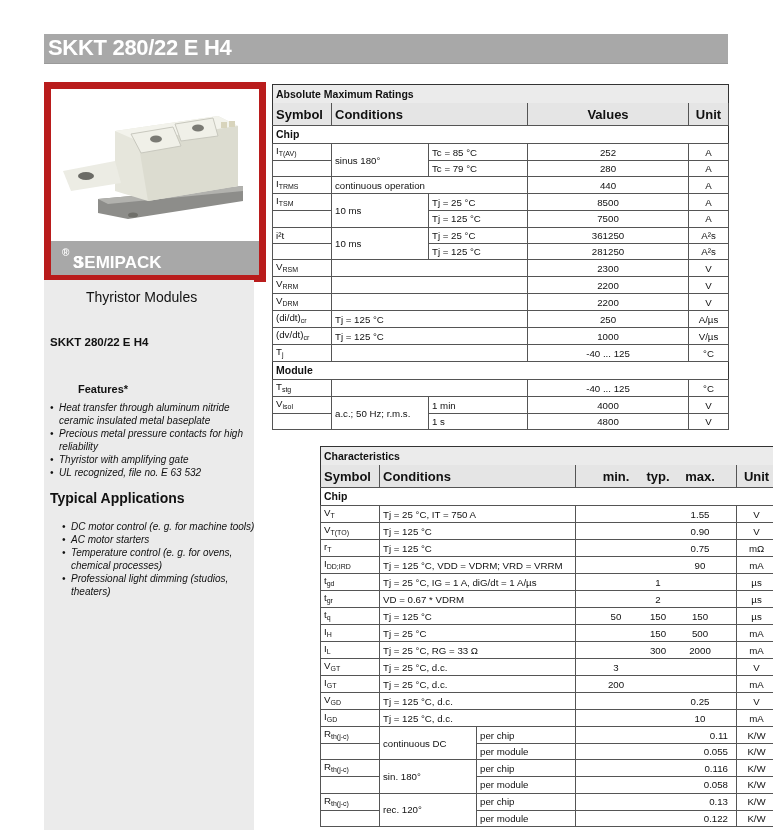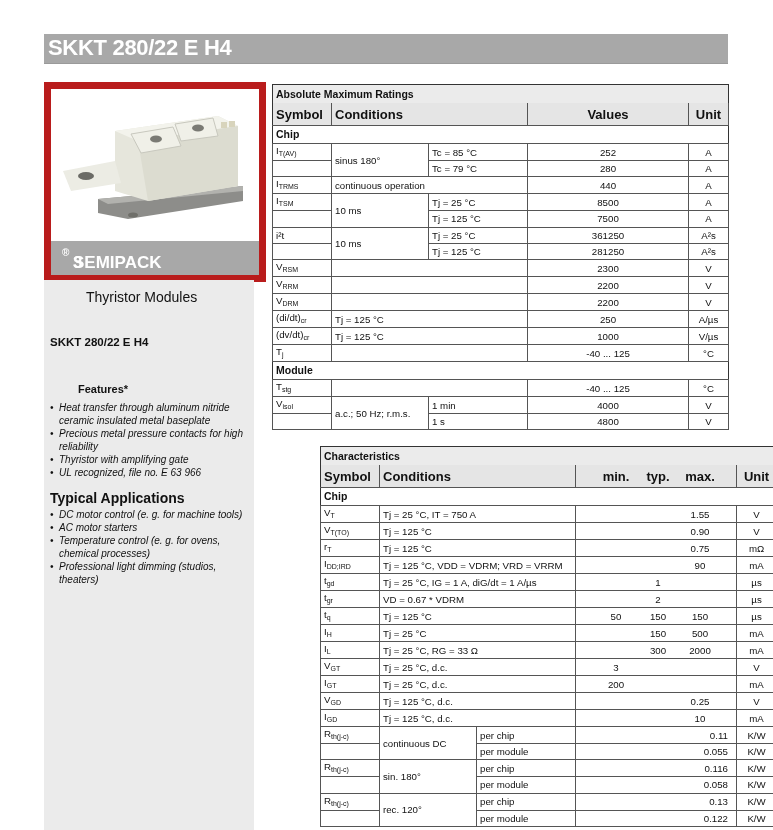--- a/index.html
+++ b/index.html
@@ -19,21 +19,21 @@
   .pack-band sup { font-size:10px; }
 
   .info-panel { position:absolute; left:44px; top:280px; width:210px; height:550px; background:#ebebeb; }
   .cat-title { position:absolute; left:6px; top:9px; font-size:14px;margin-left:36px; }
   .model { position:absolute; left:6px; top:56px; font-size:11.5px; font-weight:bold; }
   .feat-head { position:absolute; left:6px; top:103px; font-size:11px; font-weight:bold;padding-left:28px; }
   .feat-list { position:absolute; left:6px; top:121px; width:200px; margin:0; padding:0; list-style:none; }
   .feat-list li, .app-list li { position:relative; padding-left:9px; font-size:10px; line-height:13px;font-style:italic; }
   .feat-list li::before, .app-list li::before { content:"•"; position:absolute; left:0; top:0; }
   .app-head { position:absolute; left:6px; top:210px; font-size:14px; font-weight:bold; }
-  .app-list { position:absolute; left:6px; top:228px; width:200px; margin:0; padding:0; list-style:none; }
+  .app-list { position:absolute; left:6px; top:228px; width:200px; margin:12px; padding:0; list-style:none; }
 
   
   table.dt { position:absolute; left:272px; width:456px; border-collapse:collapse; table-layout:fixed;
              font-size:9.7px; border:1px solid #333; }
   table.dt td { border:1px solid #555; padding:0 3px; height:15.3px; line-height:13px;
                 white-space:nowrap; overflow:hidden; }
   table.dt tr.head td { background:#ebebeb; border:none; font-weight:bold; font-size:10.5px; height:18px; }
   table.dt tr.colhead td { background:#e5e5e5; border-top:none; border-bottom:none; font-weight:bold; font-size:13px; height:22px; }
   table.dt tr.colhead td.first { border-left:none; }
   table.dt tr.section td { background:#fff; font-weight:bold; font-size:10.5px; border-left:none; border-right:none; height:17px; }
@@ -81,21 +81,21 @@
 </div>
 
 <div class="info-panel">
   <div class="cat-title">Thyristor Modules</div>
   <div class="model">SKKT 280/22 E H4</div>
   <div class="feat-head">Features*</div>
   <ul class="feat-list">
     <li>Heat transfer through aluminum nitride ceramic insulated metal baseplate</li>
     <li>Precious metal pressure contacts for high reliability</li>
     <li>Thyristor with amplifying gate</li>
-    <li>UL recognized, file no. E 63 966</li>
+    <li>UL recognized, file no. E 63 532</li>
   </ul>
   <div class="app-head">Typical Applications</div>
   <ul class="app-list">
     <li>DC motor control (e. g. for machine tools)</li>
     <li>AC motor starters</li>
     <li>Temperature control (e. g. for ovens, chemical processes)</li>
     <li>Professional light dimming (studios, theaters)</li>
   </ul>
 </div>
 

